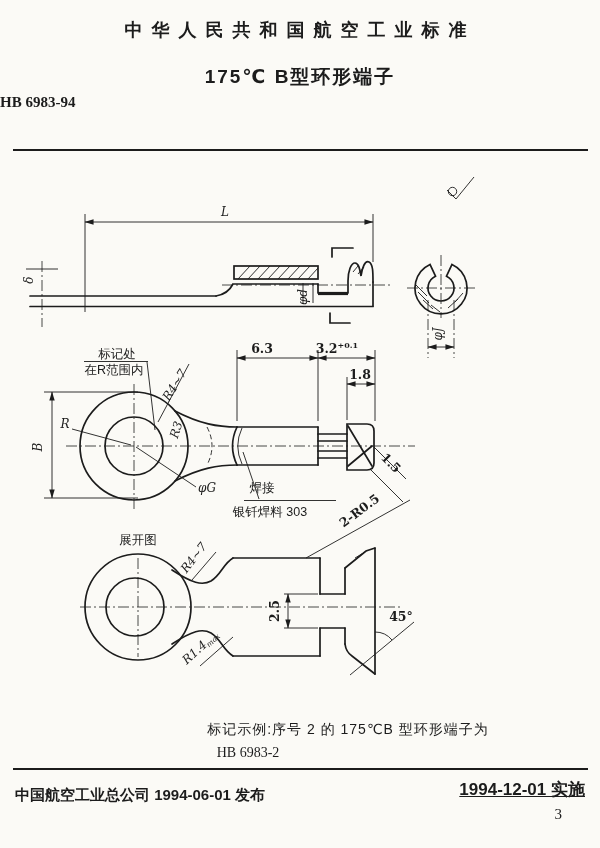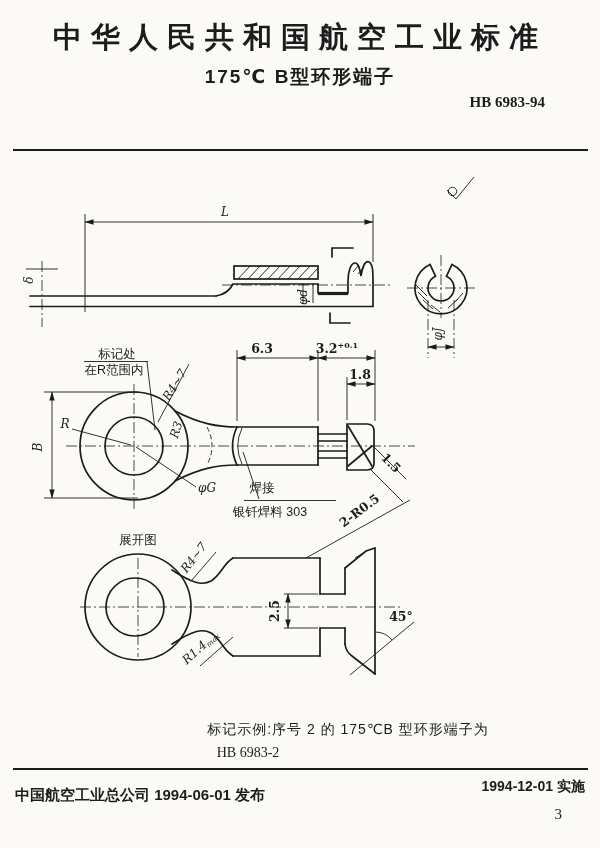--- a/index.html
+++ b/index.html
@@ -4,48 +4,48 @@
 <style>
   html,body{margin:0;padding:0;}
   body{
     width:600px;height:848px;position:relative;
     background:#fbfaf6;color:#1c1c1c;
     font-family:"Liberation Sans","DejaVu Sans",sans-serif;
     overflow:hidden;
   }
   .hdr-std{
     position:absolute;top:18px;left:0;width:600px;text-align:center;
-    font-size:29px;font-weight:bold;letter-spacing:9px;white-space:nowrap;
+    font-size:18px;font-weight:bold;letter-spacing:9px;white-space:nowrap;
   }
   .hdr-title{
     position:absolute;top:64px;left:0;width:600px;text-align:center;
     font-size:19px;font-weight:bold;letter-spacing:2px;
   }
   .hdr-code{
-    position:absolute;top:94px;left:0;width:545px;text-align:right;
+    position:absolute;top:94px;left:0;width:545px;
     font-size:15px;font-weight:bold;
     font-family:"Liberation Serif","DejaVu Serif",serif;
   }
   .rule{position:absolute;left:13px;width:575px;height:2px;background:#1c1c1c;}
   .rule-top{top:149px;}
   .rule-bottom{top:768px;}
   .example-line1{
     position:absolute;top:721px;left:0;width:600px;text-align:center;
     font-size:14px;letter-spacing:1px;padding-left:48px;
   }
   .example-line2{
     position:absolute;top:745px;left:0;width:496px;text-align:center;
     font-size:14px;font-family:"Liberation Serif","DejaVu Serif",serif;
   }
   .ftr-issue{
     position:absolute;top:778px;left:15px;font-size:15px;font-weight:bold;margin-top:8px;
   }
   .ftr-impl{
     position:absolute;top:778px;left:0;width:585px;text-align:right;
-    font-size:14px;font-weight:bold;
+    font-size:17px;font-weight:bold;text-decoration:underline;
   }
   .ftr-page{
     position:absolute;top:806px;left:0;width:562px;text-align:right;
     font-size:15px;font-family:"Liberation Serif","DejaVu Serif",serif;
   }
   svg{position:absolute;top:0;left:0;}
   svg text{fill:#1c1c1c;}
   .obj{stroke:#1c1c1c;stroke-width:1.7;fill:none;stroke-linecap:round;}
   .thin{stroke:#1c1c1c;stroke-width:0.9;fill:none;}
   .thick{stroke:#1c1c1c;stroke-width:3.2;fill:none;}

